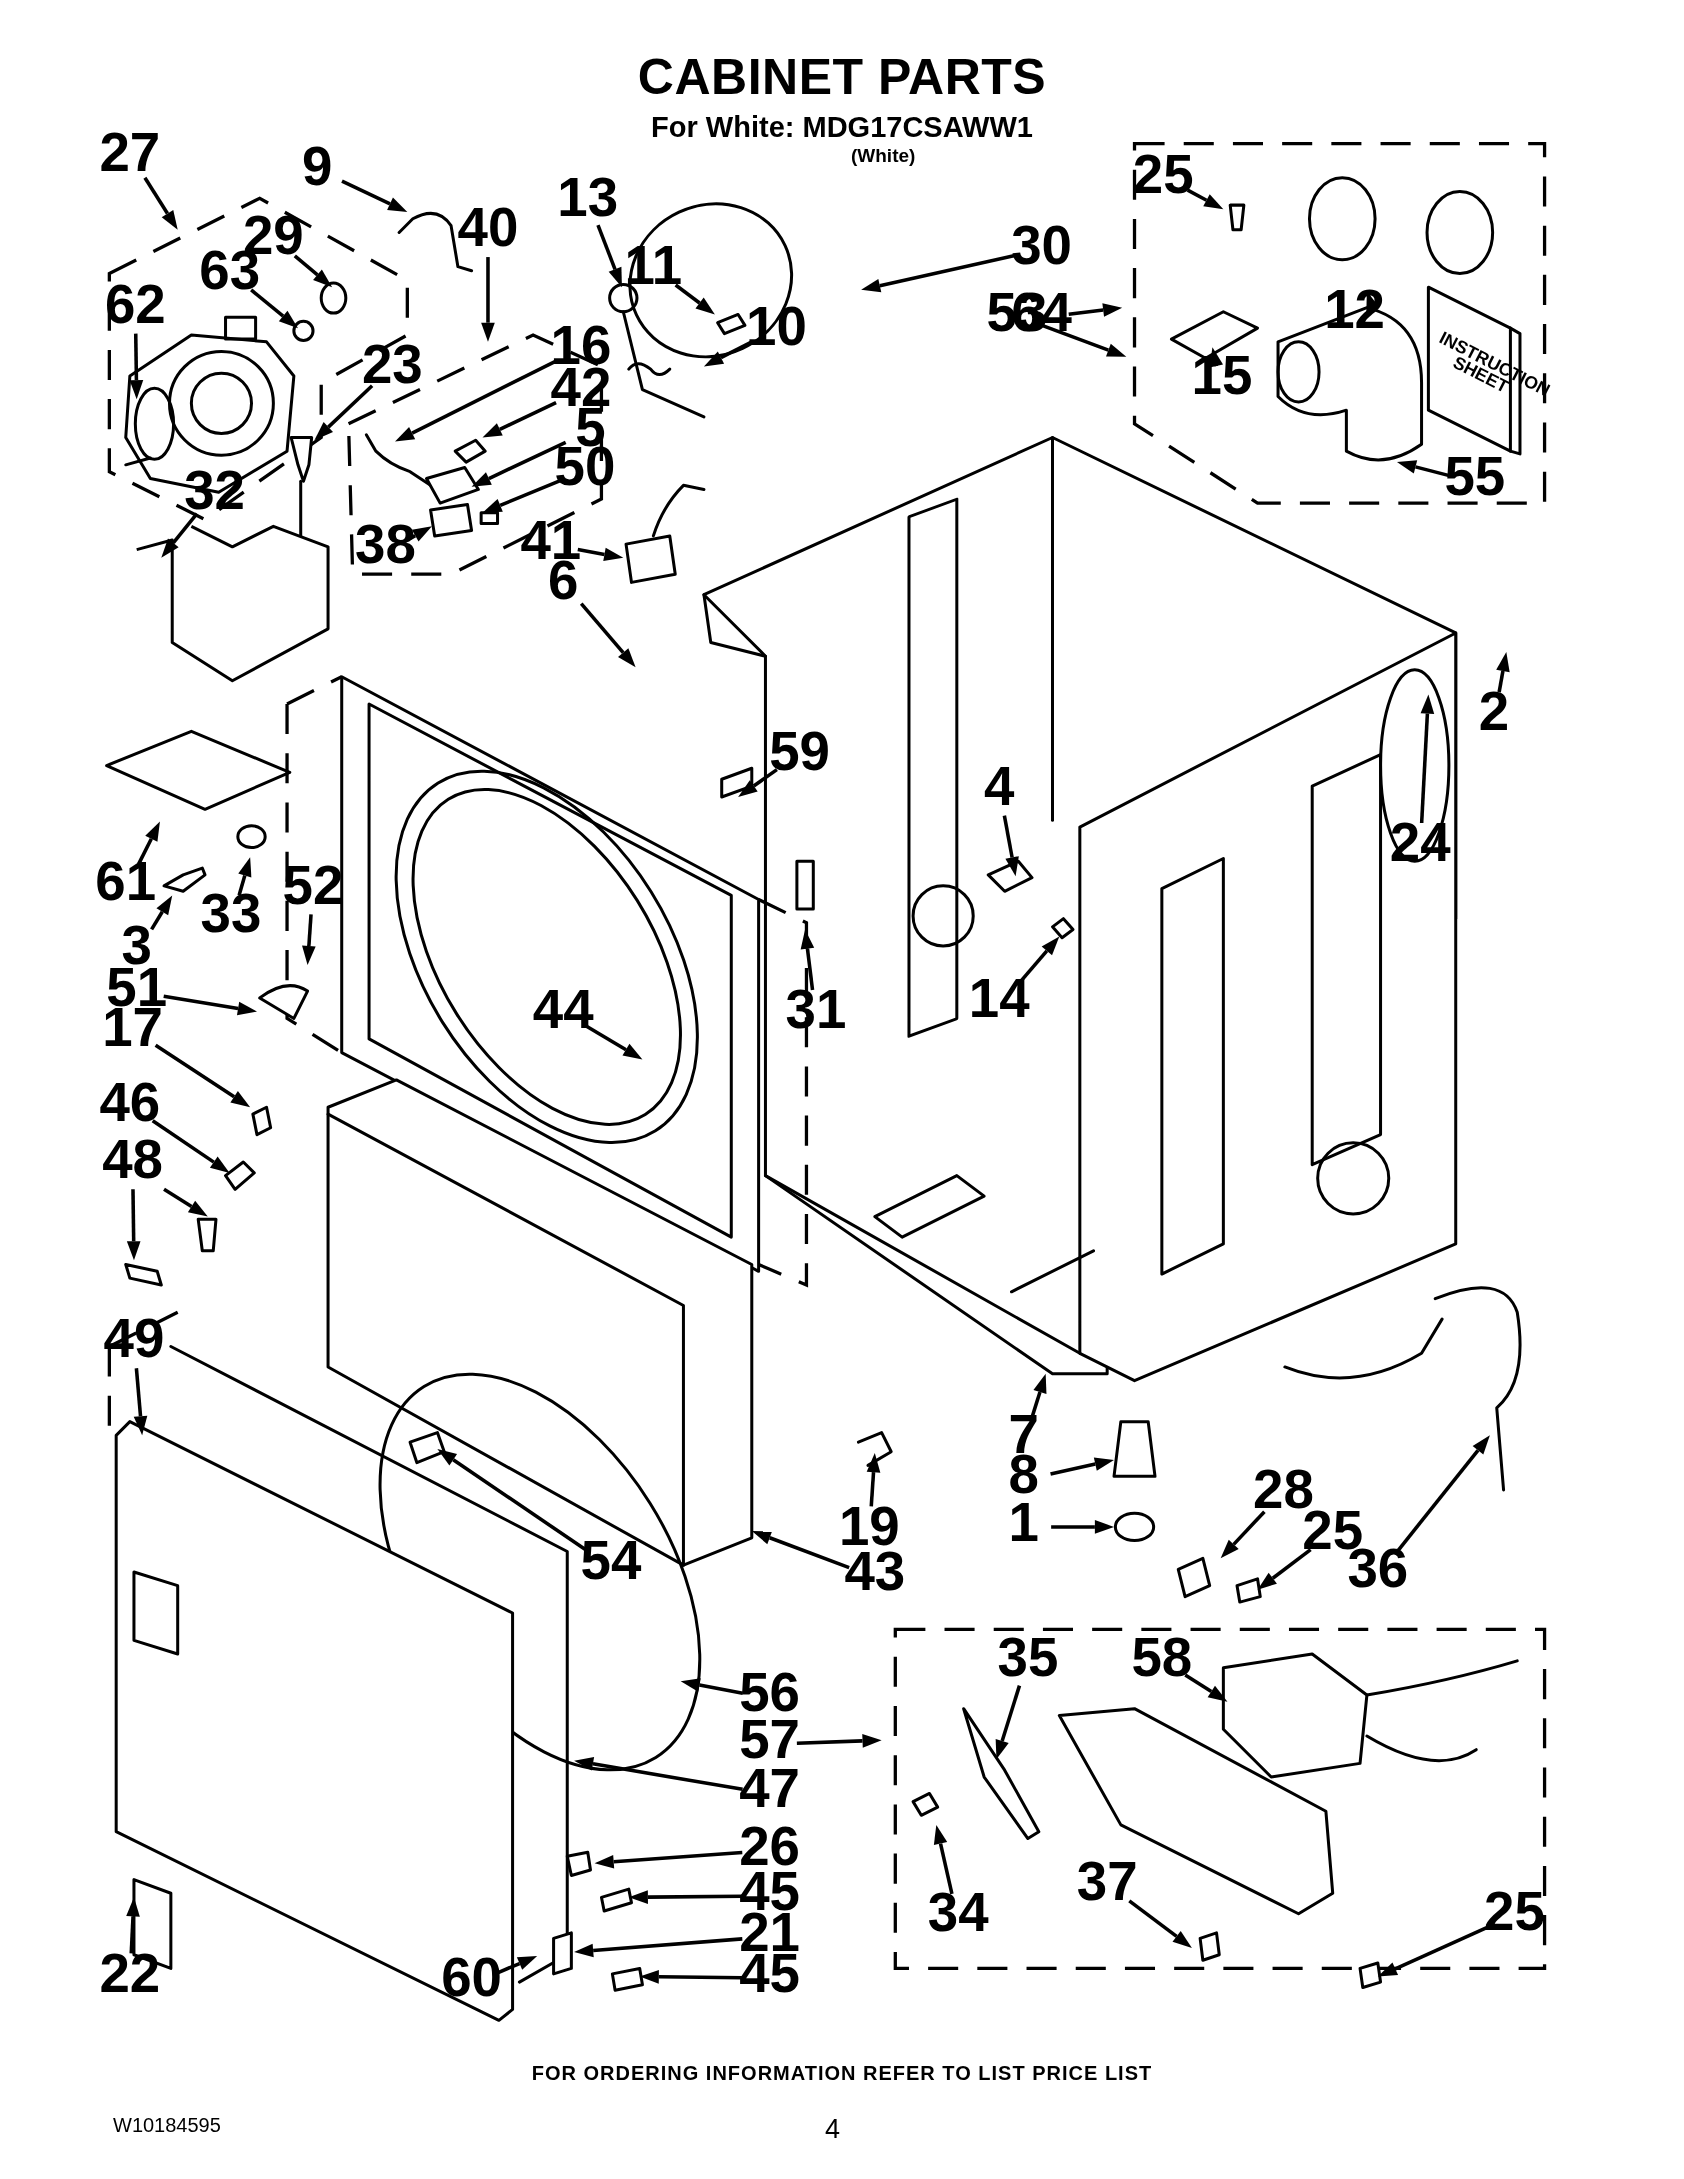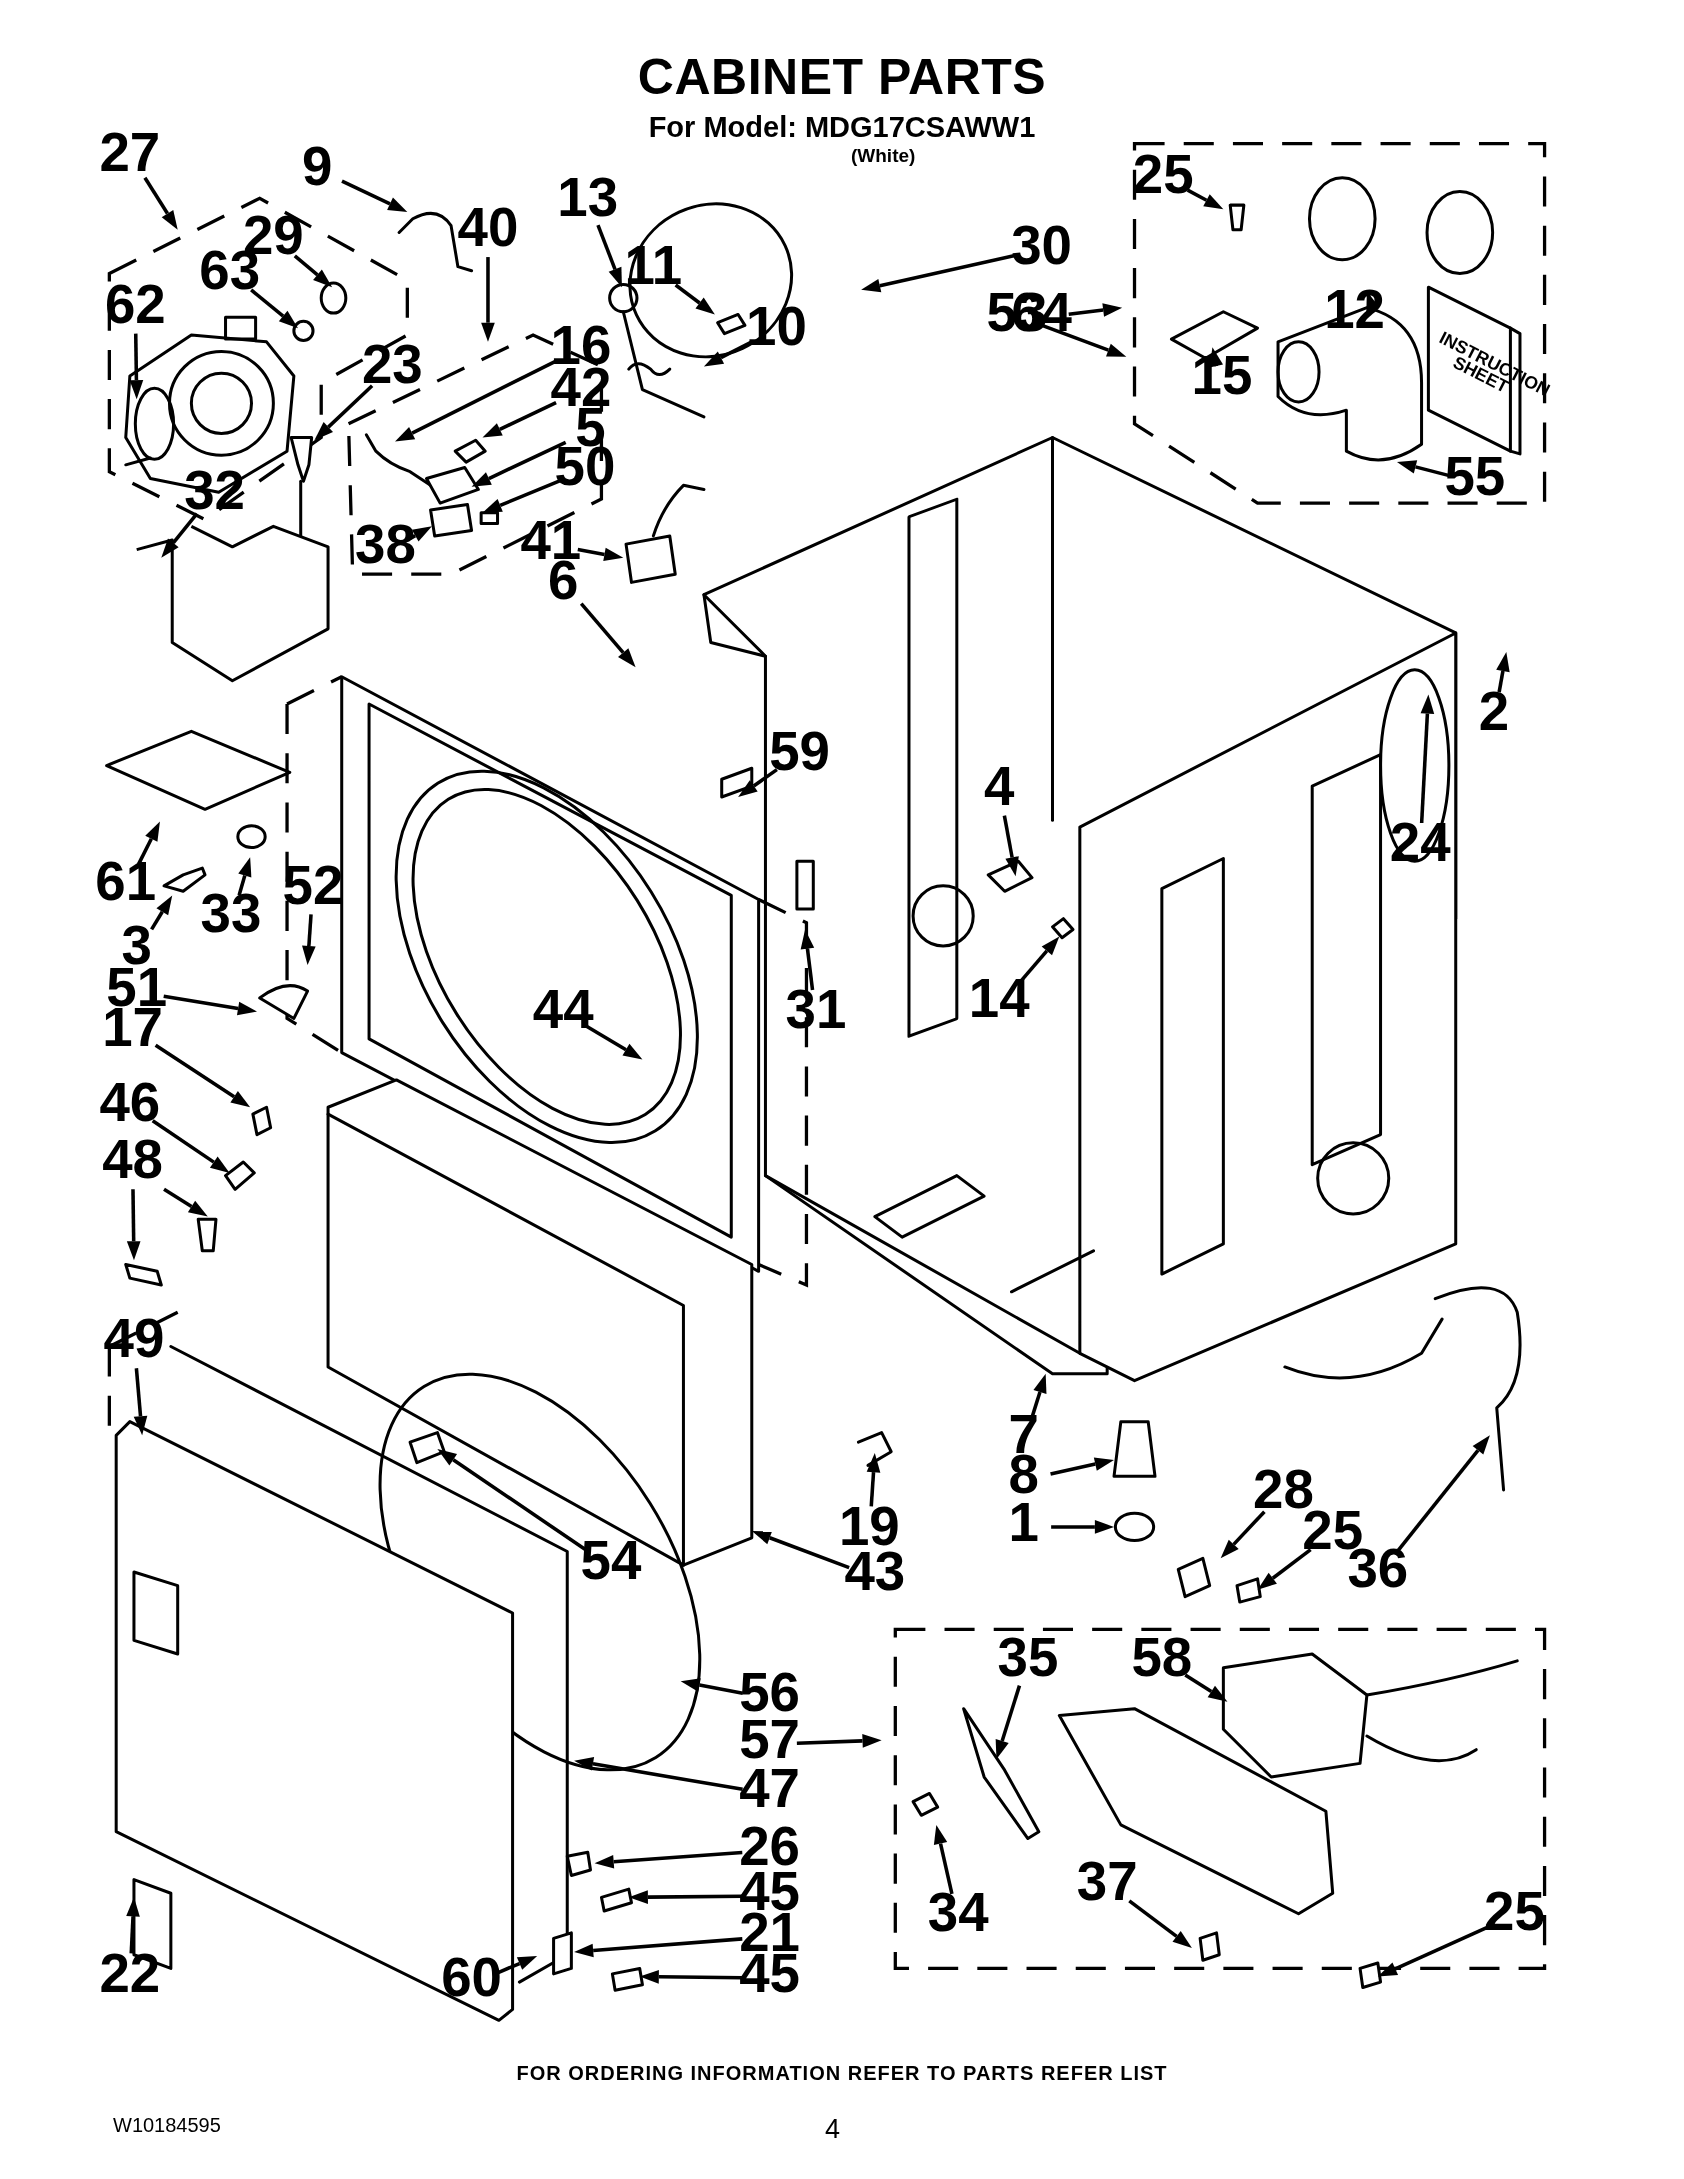--- a/index.html
+++ b/index.html
@@ -21,21 +21,21 @@
   .dash { fill: none; stroke: #000; stroke-width: 2.4; stroke-dasharray: 22 14; }
   .leader { stroke: #000; stroke-width: 2.6; fill: none; }
   .arrow { fill: #000; stroke: none; }
   .book-text { font-family: "Liberation Sans", sans-serif; font-weight: bold; font-size: 13px; fill: #000; }
 </style>
 </head>
 <body>
 
 <div id="sheet">
   <div id="page-title" class="title">CABINET PARTS</div>
-  <div id="model-line" class="title">For Model: MDG17CSAWW1</div>
+  <div id="model-line" class="title">For White: MDG17CSAWW1</div>
   <div id="color-line">(White)</div>
 
   <svg id="drawing" width="1684" height="2179" viewBox="0 0 1232 1594">
 
     <g>
 
       <path class="dash" d="M80 200 L190 145 L298 205 L298 245 L235 280 L235 320 L150 380 L80 345 Z"></path>
 
       <g>
         <path class="part-fill" d="M95 275 L140 245 L195 250 L215 275 L210 330 L160 360 L110 350 L92 320 Z"></path>
@@ -497,17 +497,17 @@
           <polygon points="98,1388 102.31774782240444,1402.2252259645365 92.32942643708623,1401.7420739143545" class="arrow"></polygon>
         </g>
         <g>
           <text class="callout" x="345" y="1460" text-anchor="middle" font-size="30">60</text>
           <line class="leader" x1="363.59613226142545" y1="1443.3751278818672" x2="380.09624983352103" y2="1436.4307671319154"></line>
           <polygon points="393,1431 382.03580952349085,1441.0392493342295 378.1566901435512,1431.8222849296014" class="arrow"></polygon>
         </g>
       </g>
   </svg>
 
-  <div id="footer-note">FOR ORDERING INFORMATION REFER TO PARTS REFER LIST</div>
+  <div id="footer-note">FOR ORDERING INFORMATION REFER TO LIST PRICE LIST</div>
   <div id="doc-number">W10184595</div>
   <div id="page-number">4</div>
 </div>
 
 
 </body></html>

